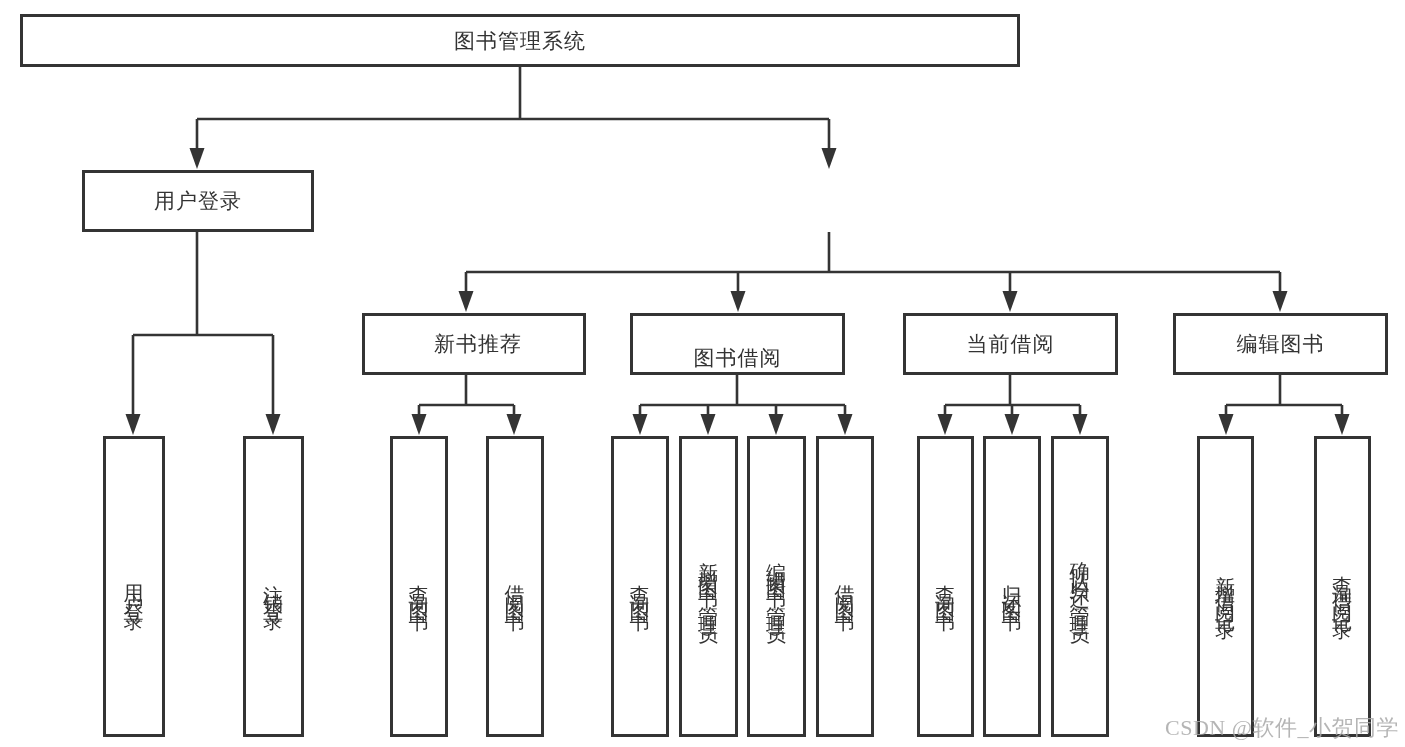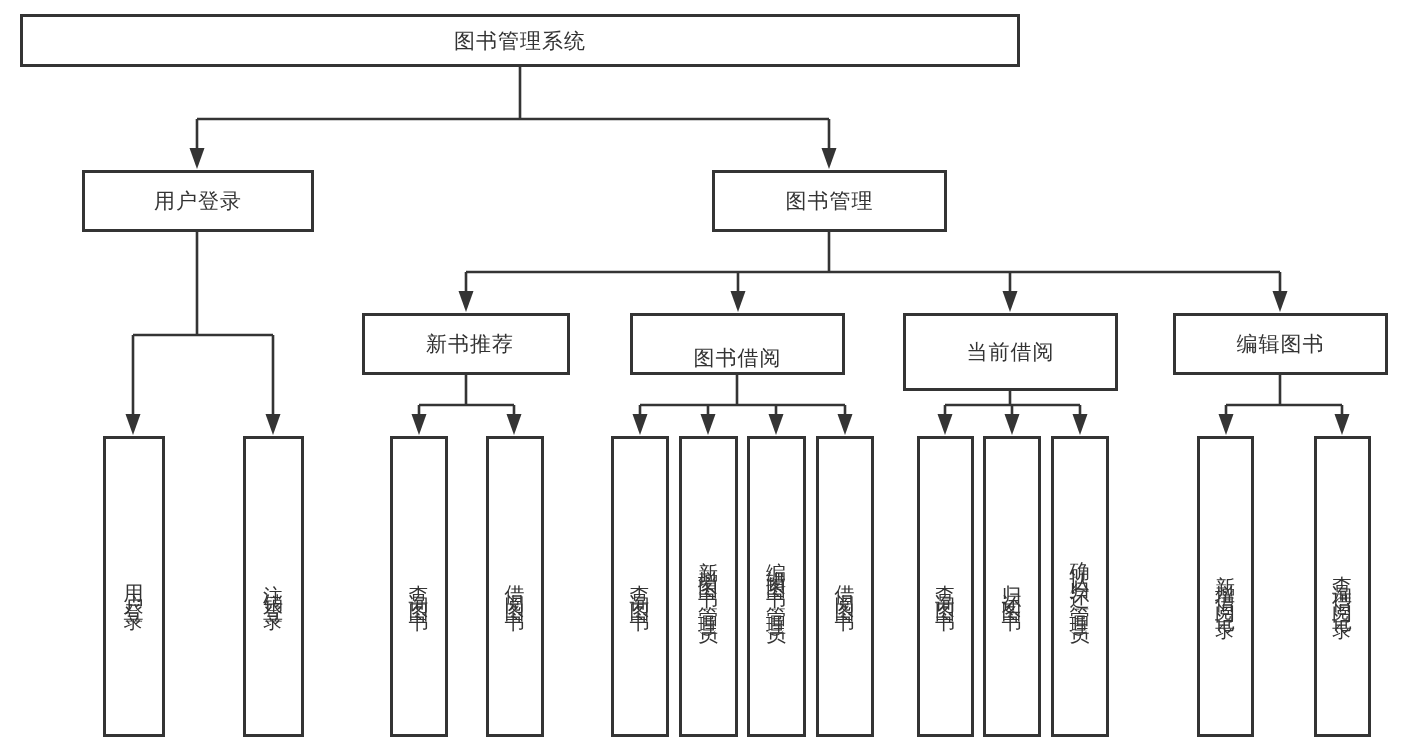--- a/index.html
+++ b/index.html
@@ -101,31 +101,28 @@
     </g>
   </svg>
 
   <div class="node h" style="left:20px; top:14px; width:1000px; height:53px;">
     <span>图书管理系统</span>
   </div>
 
   <div class="node h" style="left:82px; top:170px; width:232px; height:62px;">
     <span>用户登录</span>
   </div>
-  <div class="node h" style="left:712px; top:170px; width:235px; height:62px;">
-    <span>图书管理</span>
-  </div>
 
-  <div class="node h" style="left:362px; top:313px; width:208px; height:62px;padding-left:8px;">
+  <div class="node h" style="left:362px; top:313px; width:224px; height:62px;padding-left:8px;">
     <span>新书推荐</span>
   </div>
   <div class="node h" style="left:630px; top:313px; width:215px; height:62px;align-items:flex-end;">
     <span>图书借阅</span>
   </div>
-  <div class="node h" style="left:903px; top:313px; width:215px; height:78px;">
+  <div class="node h" style="left:903px; top:313px; width:215px; height:62px;">
     <span>当前借阅</span>
   </div>
   <div class="node h" style="left:1173px; top:313px; width:215px; height:62px;">
     <span>编辑图书</span>
   </div>
 
   <div class="node v" style="left:103px; top:436px; width:62px; height:301px;">
     <span class="vtext">用户登录</span>
   </div>
   <div class="node v" style="left:243px; top:436px; width:61px; height:301px;">
@@ -162,14 +159,15 @@
     <span class="vtext">确认归还（管理员）</span>
   </div>
 
   <div class="node v" style="left:1197px; top:436px; width:57px; height:301px;">
     <span class="vtext">新增借阅记录</span>
   </div>
   <div class="node v" style="left:1314px; top:436px; width:57px; height:301px;">
     <span class="vtext">查询借阅记录</span>
   </div>
 
+  <div class="watermark">CSDN @软件_小贺同学</div>
 
 </div>
 
 </body></html>

